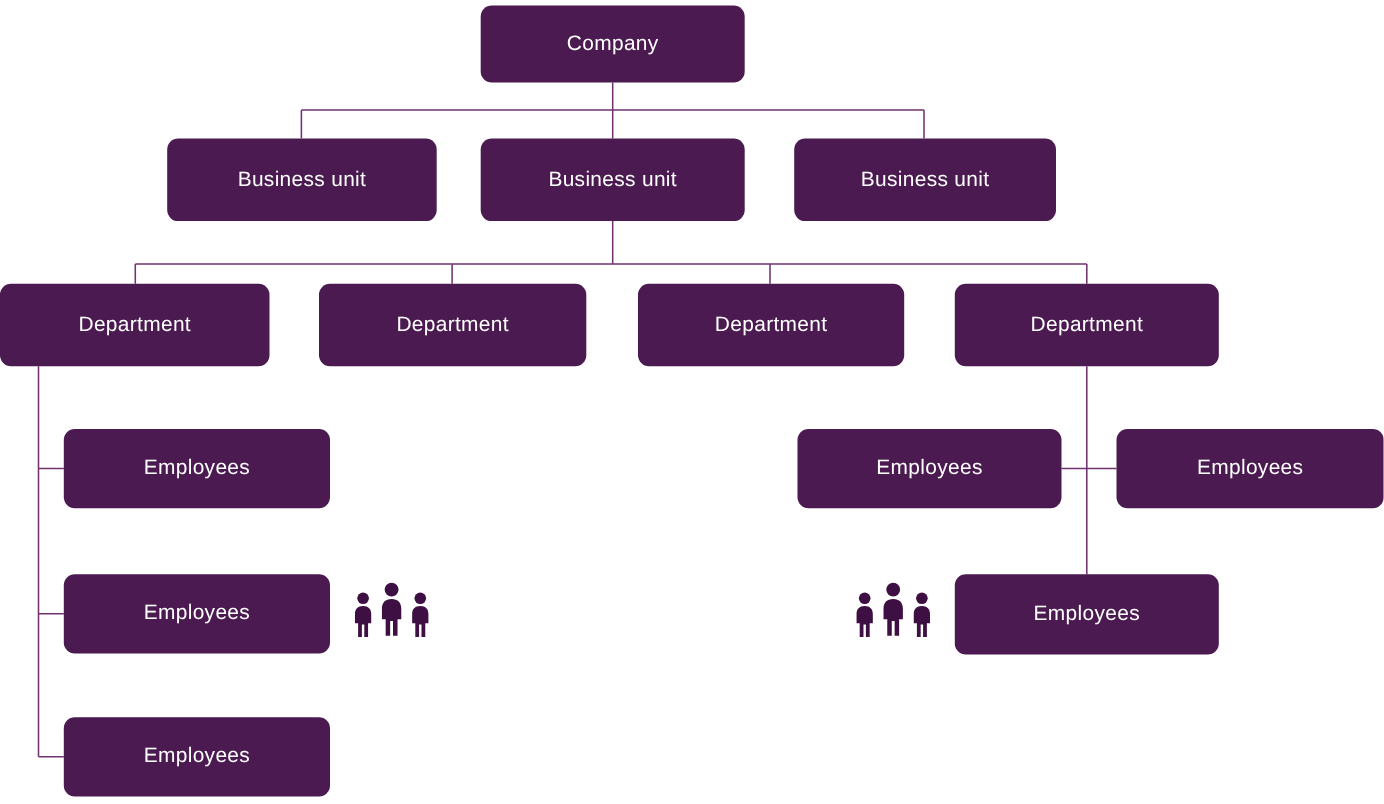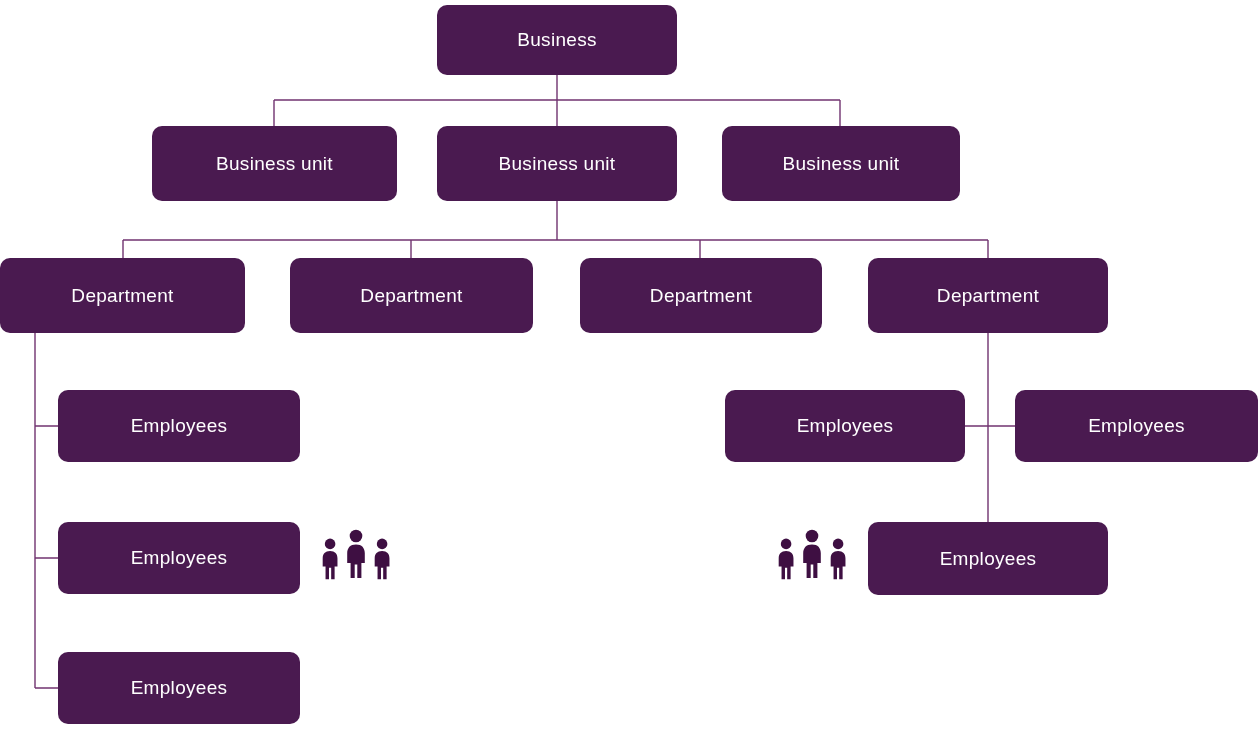--- a/index.html
+++ b/index.html
@@ -59,21 +59,21 @@
 <div class="canvas">
 
   <svg class="connectors" viewBox="0 0 1258 731">
     <path d="M557 75 V126 M274 100 H840 M274 100 V126 M840 100 V126
          M557 201 V240 M123 240 H988 M123 240 V258 M411 240 V258 M700 240 V258 M988 240 V258
          M35 333 V688 M35 426 H58 M35 558 H58 M35 688 H58
          M988 333 V522 M965 426 H1015"></path>
   </svg>
 
   <div class="node" style="left:437px;top:5px;width:240px;height:70px;">
-    <span>Business</span>
+    <span>Company</span>
   </div>
 
   <div class="node" style="left:152px;top:126px;width:245px;height:75px;">
     <span>Business unit</span>
   </div>
   <div class="node" style="left:437px;top:126px;width:240px;height:75px;">
     <span>Business unit</span>
   </div>
   <div class="node" style="left:722px;top:126px;width:238px;height:75px;">
     <span>Business unit</span>

